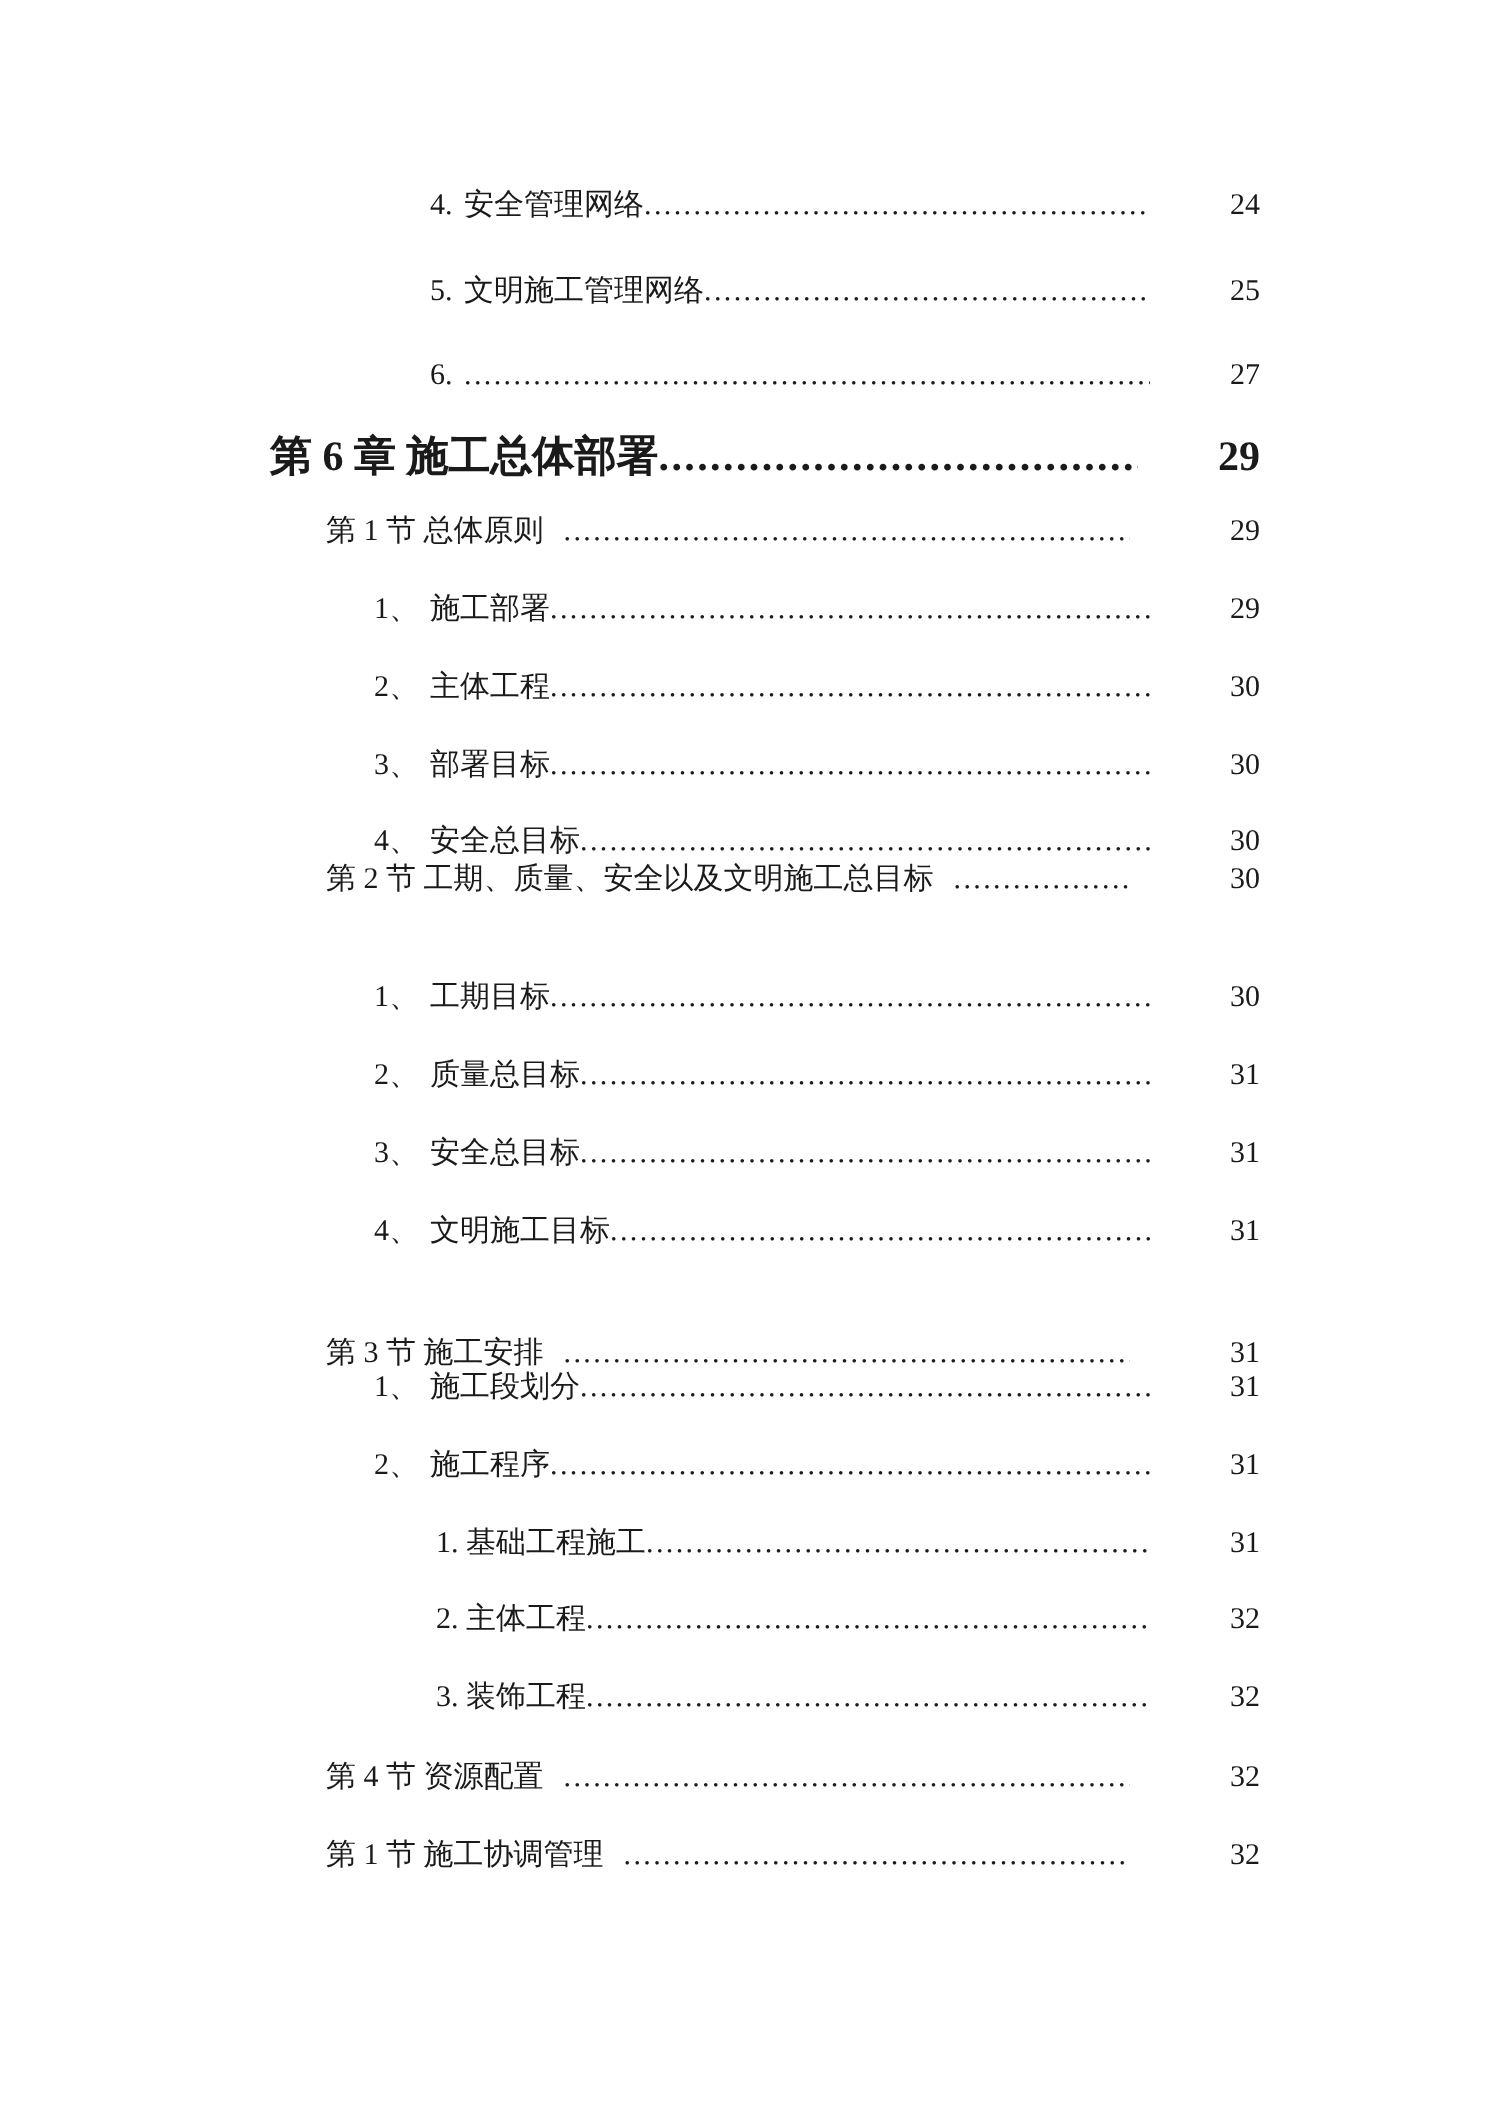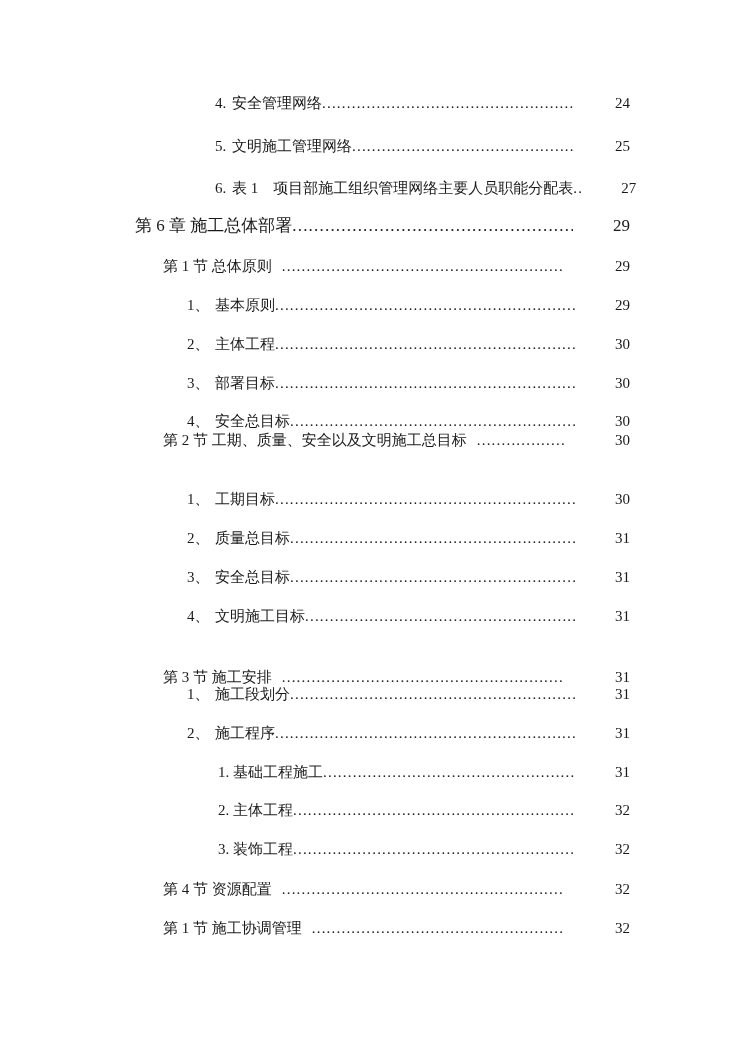--- a/index.html
+++ b/index.html
@@ -55,22 +55,22 @@
     flex: none;
     text-align: right;
     margin-left: 40px;
   }
   
   .lv-cont { padding-left: 82px; }
   .lv-cont .num { width: 17px; }
   
   .lv-chapter {
     padding-left: 2px;
-    font-size: 17px;
-    font-weight: normal;
+    font-size: 21px;
+    font-weight: bold;
     line-height: 1.25;
   }
   
   .lv-section { padding-left: 30px; gap: 10px; }
   
   .lv-sub { padding-left: 54px; }
   .lv-sub .num { width: 28px; }
   
   .lv-subsub { padding-left: 85px; }
   .lv-subsub .num { width: 15px; }
@@ -83,33 +83,33 @@
 
     <div class="row lv-cont" style="top:94px">
       <span class="num">4.</span><span class="label">安全管理网络</span><span class="dots"></span><span class="pagenum">24</span>
     </div>
 
     <div class="row lv-cont" style="top:137px">
       <span class="num">5.</span><span class="label">文明施工管理网络</span><span class="dots"></span><span class="pagenum">25</span>
     </div>
 
     <div class="row lv-cont" style="top:179px">
-      <span class="num">6.</span><span class="label">表 1　项目部施工组织管理网络主要人员职能分配表</span><span class="dots"></span><span class="pagenum">27</span>
+      <span class="num">6.</span><span class="dots"></span><span class="pagenum">27</span>
     </div>
 
     <div class="row lv-chapter" style="top:215px">
       <span class="label">第 6 章 施工总体部署</span><span class="dots"></span><span class="pagenum">29</span>
     </div>
 
     <div class="row lv-section" style="top:257px">
       <span class="label">第 1 节 总体原则</span><span class="dots"></span><span class="pagenum">29</span>
     </div>
 
     <div class="row lv-sub" style="top:296px">
-      <span class="num">1、</span><span class="label">基本原则</span><span class="dots"></span><span class="pagenum">29</span>
+      <span class="num">1、</span><span class="label">施工部署</span><span class="dots"></span><span class="pagenum">29</span>
     </div>
 
     <div class="row lv-sub" style="top:335px">
       <span class="num">2、</span><span class="label">主体工程</span><span class="dots"></span><span class="pagenum">30</span>
     </div>
 
     <div class="row lv-sub" style="top:374px">
       <span class="num">3、</span><span class="label">部署目标</span><span class="dots"></span><span class="pagenum">30</span>
     </div>
 

